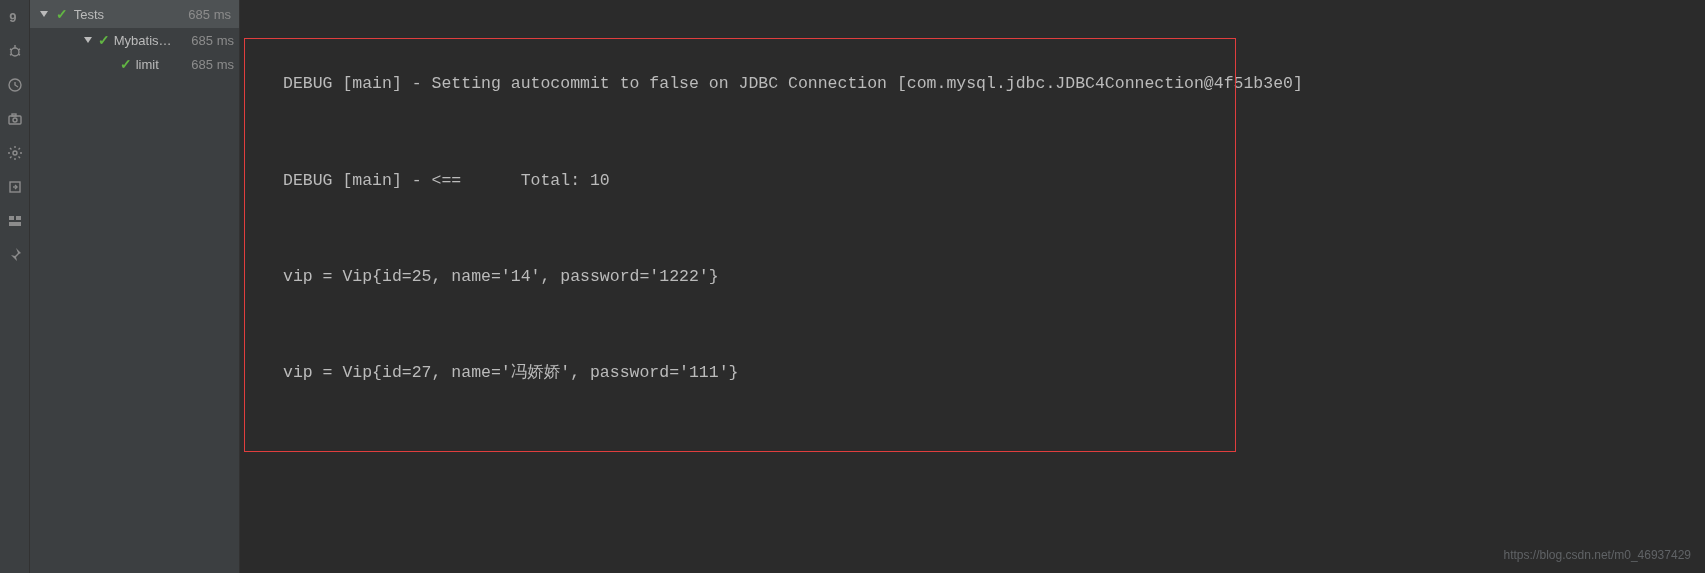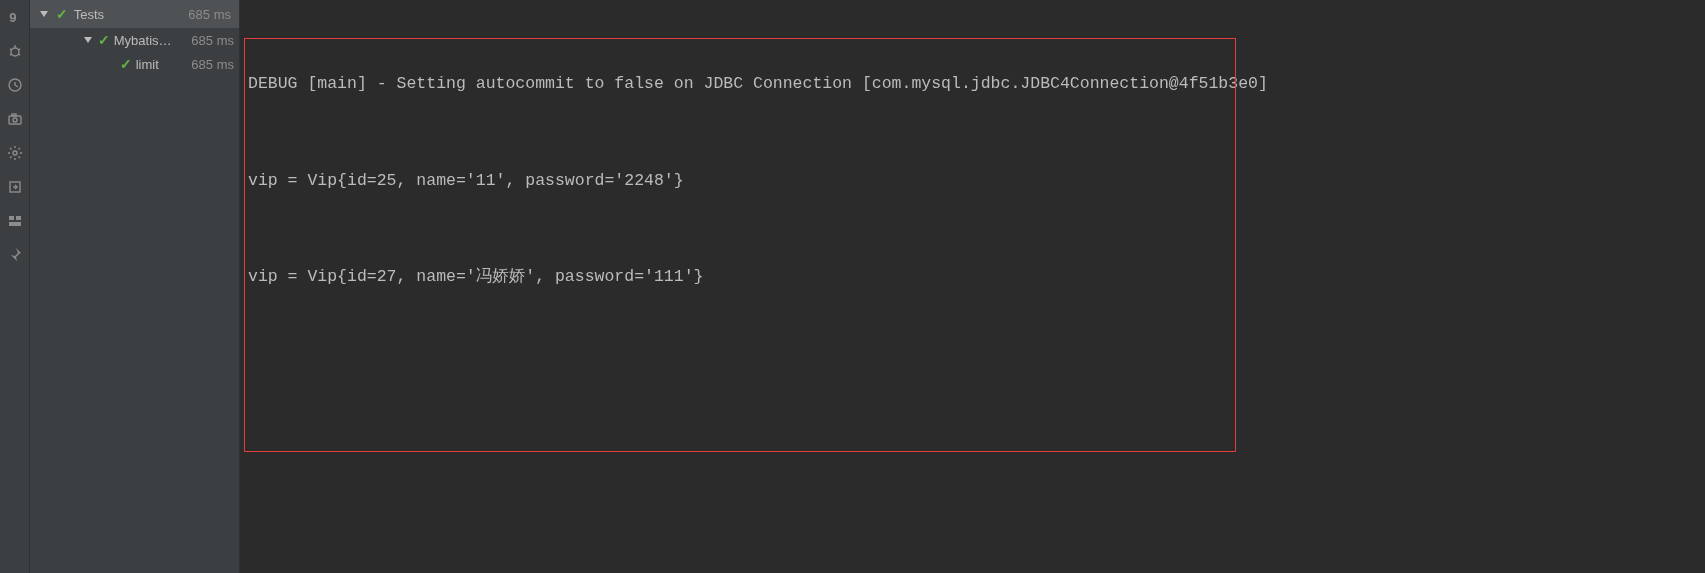--- a/index.html
+++ b/index.html
@@ -78,21 +78,21 @@
       flex: 1;
       background: #2b2b2b;
       padding: 4px 8px;
       position: relative;
       color: #bbbbbb;
       line-height: 1.95;
       white-space: pre;
       font-family: Consolas, 'Courier New', monospace;
       font-size: 16.5px;
     }
-    .console-line { height: 32px; display: flex; align-items: center; }
+    .console-line { height: 32px; display: flex; align-items: center; margin-left: 35px; }
     .highlight-box {
       position: absolute;
       border: 1px solid #e03e3e;
       left: 4px;
       top: 38px;
       width: 992px;
       height: 414px;
       pointer-events: none;
     }
     .watermark {
@@ -188,26 +188,28 @@
   </div>
   <div class="tree-row level-2">
     <span class="check-icon">✓</span>
     <span class="ellipsis-sm">limit</span>
     <span class="duration">685 ms</span>
   </div>
 </div>
 
 <div class="console">
   <div class="console-line">DEBUG [main] - Setting autocommit to false on JDBC Connection [com.mysql.jdbc.JDBC4Connection@4f51b3e0]</div>
-  <div class="console-line">vip = Vip{id=25, name='11', password='2248'}</div>
+  <div class="console-line">DEBUG [main] - &lt;==      Total: 10</div>
+  <div class="console-line">vip = Vip{id=25, name='14', password='1222'}</div>
   <div class="console-line">vip = Vip{id=27, name='冯娇娇', password='111'}</div>
   
   
   
   
   
   
   
   
   
   
   <div class="highlight-box"></div>
+  <div class="watermark">https://blog.csdn.net/m0_46937429</div>
 </div>
 
 </body></html>

